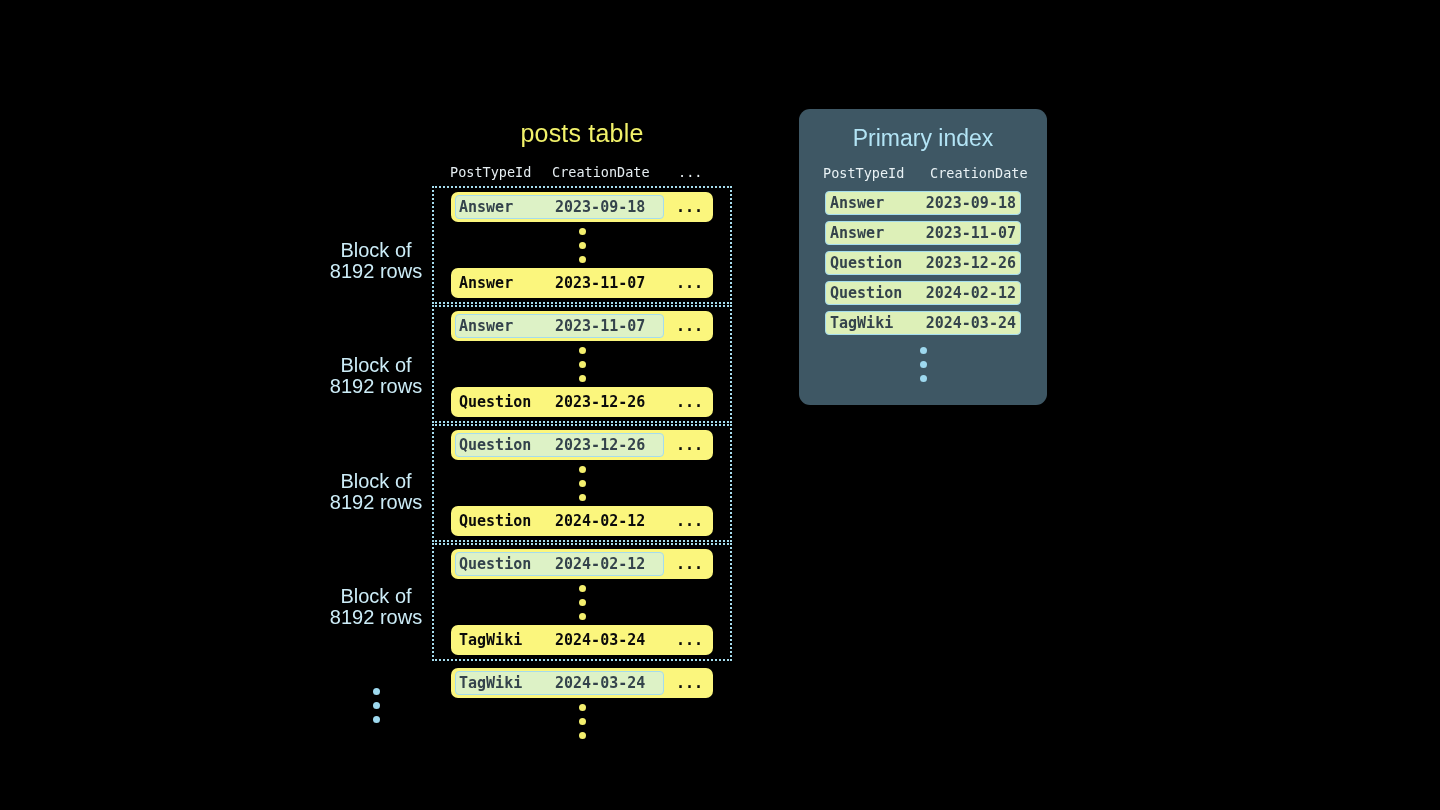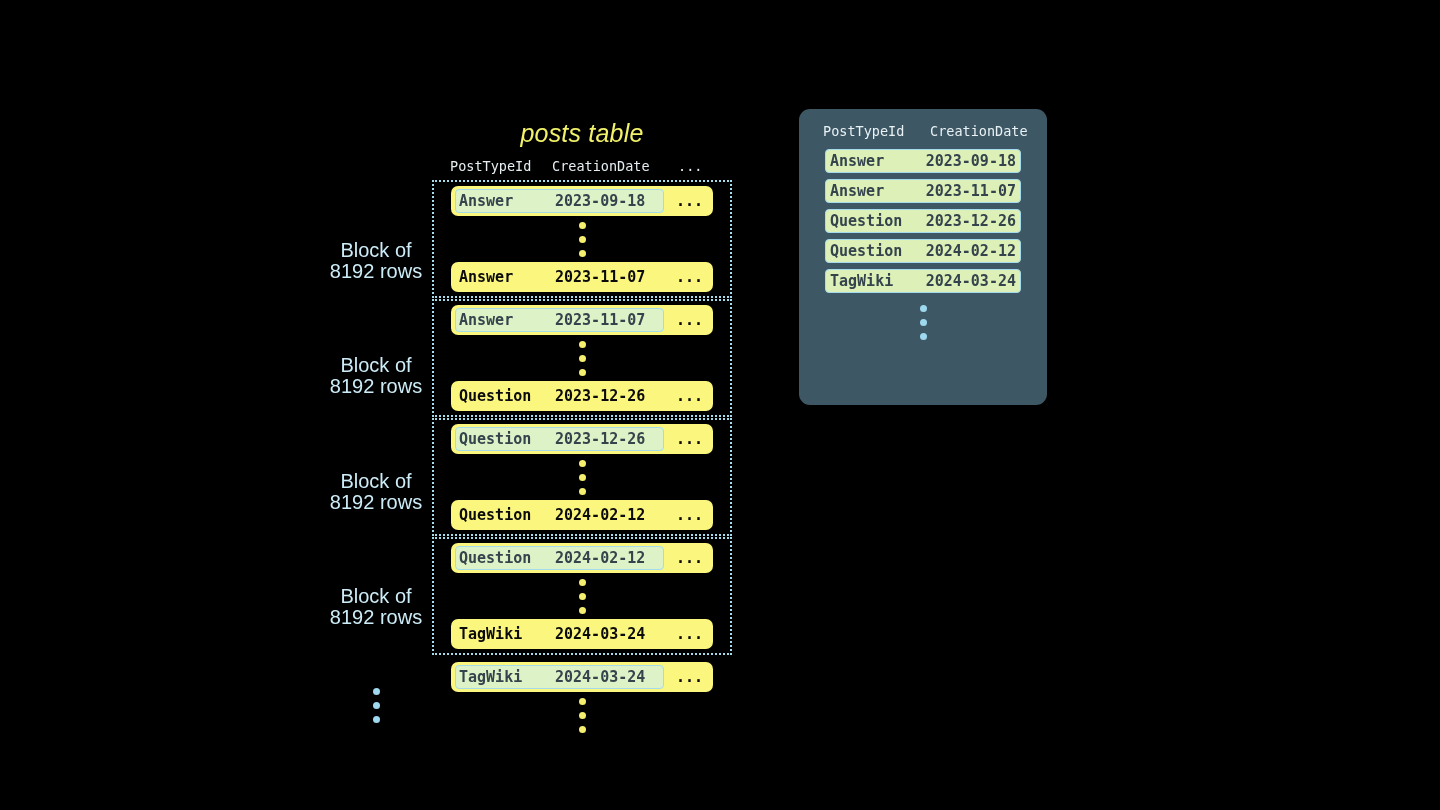--- a/index.html
+++ b/index.html
@@ -22,22 +22,21 @@
     top: 118px;
     width: 300px;
   }
   #posts-table-title {
     font-family: "Liberation Sans", sans-serif;
     font-size: 25px;
     color: #f2f26a;
     text-align: center;
     letter-spacing: 0.2px;
     line-height: 30px;
-    margin-bottom: 10px;
-    font-style: italic;
+    margin-bottom: 16px;
   }
   .col-header-row {
     display: flex;
     align-items: baseline;
     font-family: "DejaVu Sans Mono", monospace;
     font-size: 13.5px;
     color: #e6eef2;
     padding: 0 0 6px 0;
     white-space: pre;
   }
@@ -344,20 +343,21 @@
       <div class="d"></div>
       <div class="d"></div>
       <div class="d"></div>
     </div>
   </div>
 
 </div>
 
 <div id="primary-index-panel">
 
+  <div id="primary-index-title">Primary index</div>
 
   <div id="index-col-headers">
     <span class="ih-type">PostTypeId</span>
     <span class="ih-date">CreationDate</span>
   </div>
 
   <div class="index-row">
     <span class="i-type">Answer</span>
     <span class="i-date">2023-09-18</span>
   </div>

